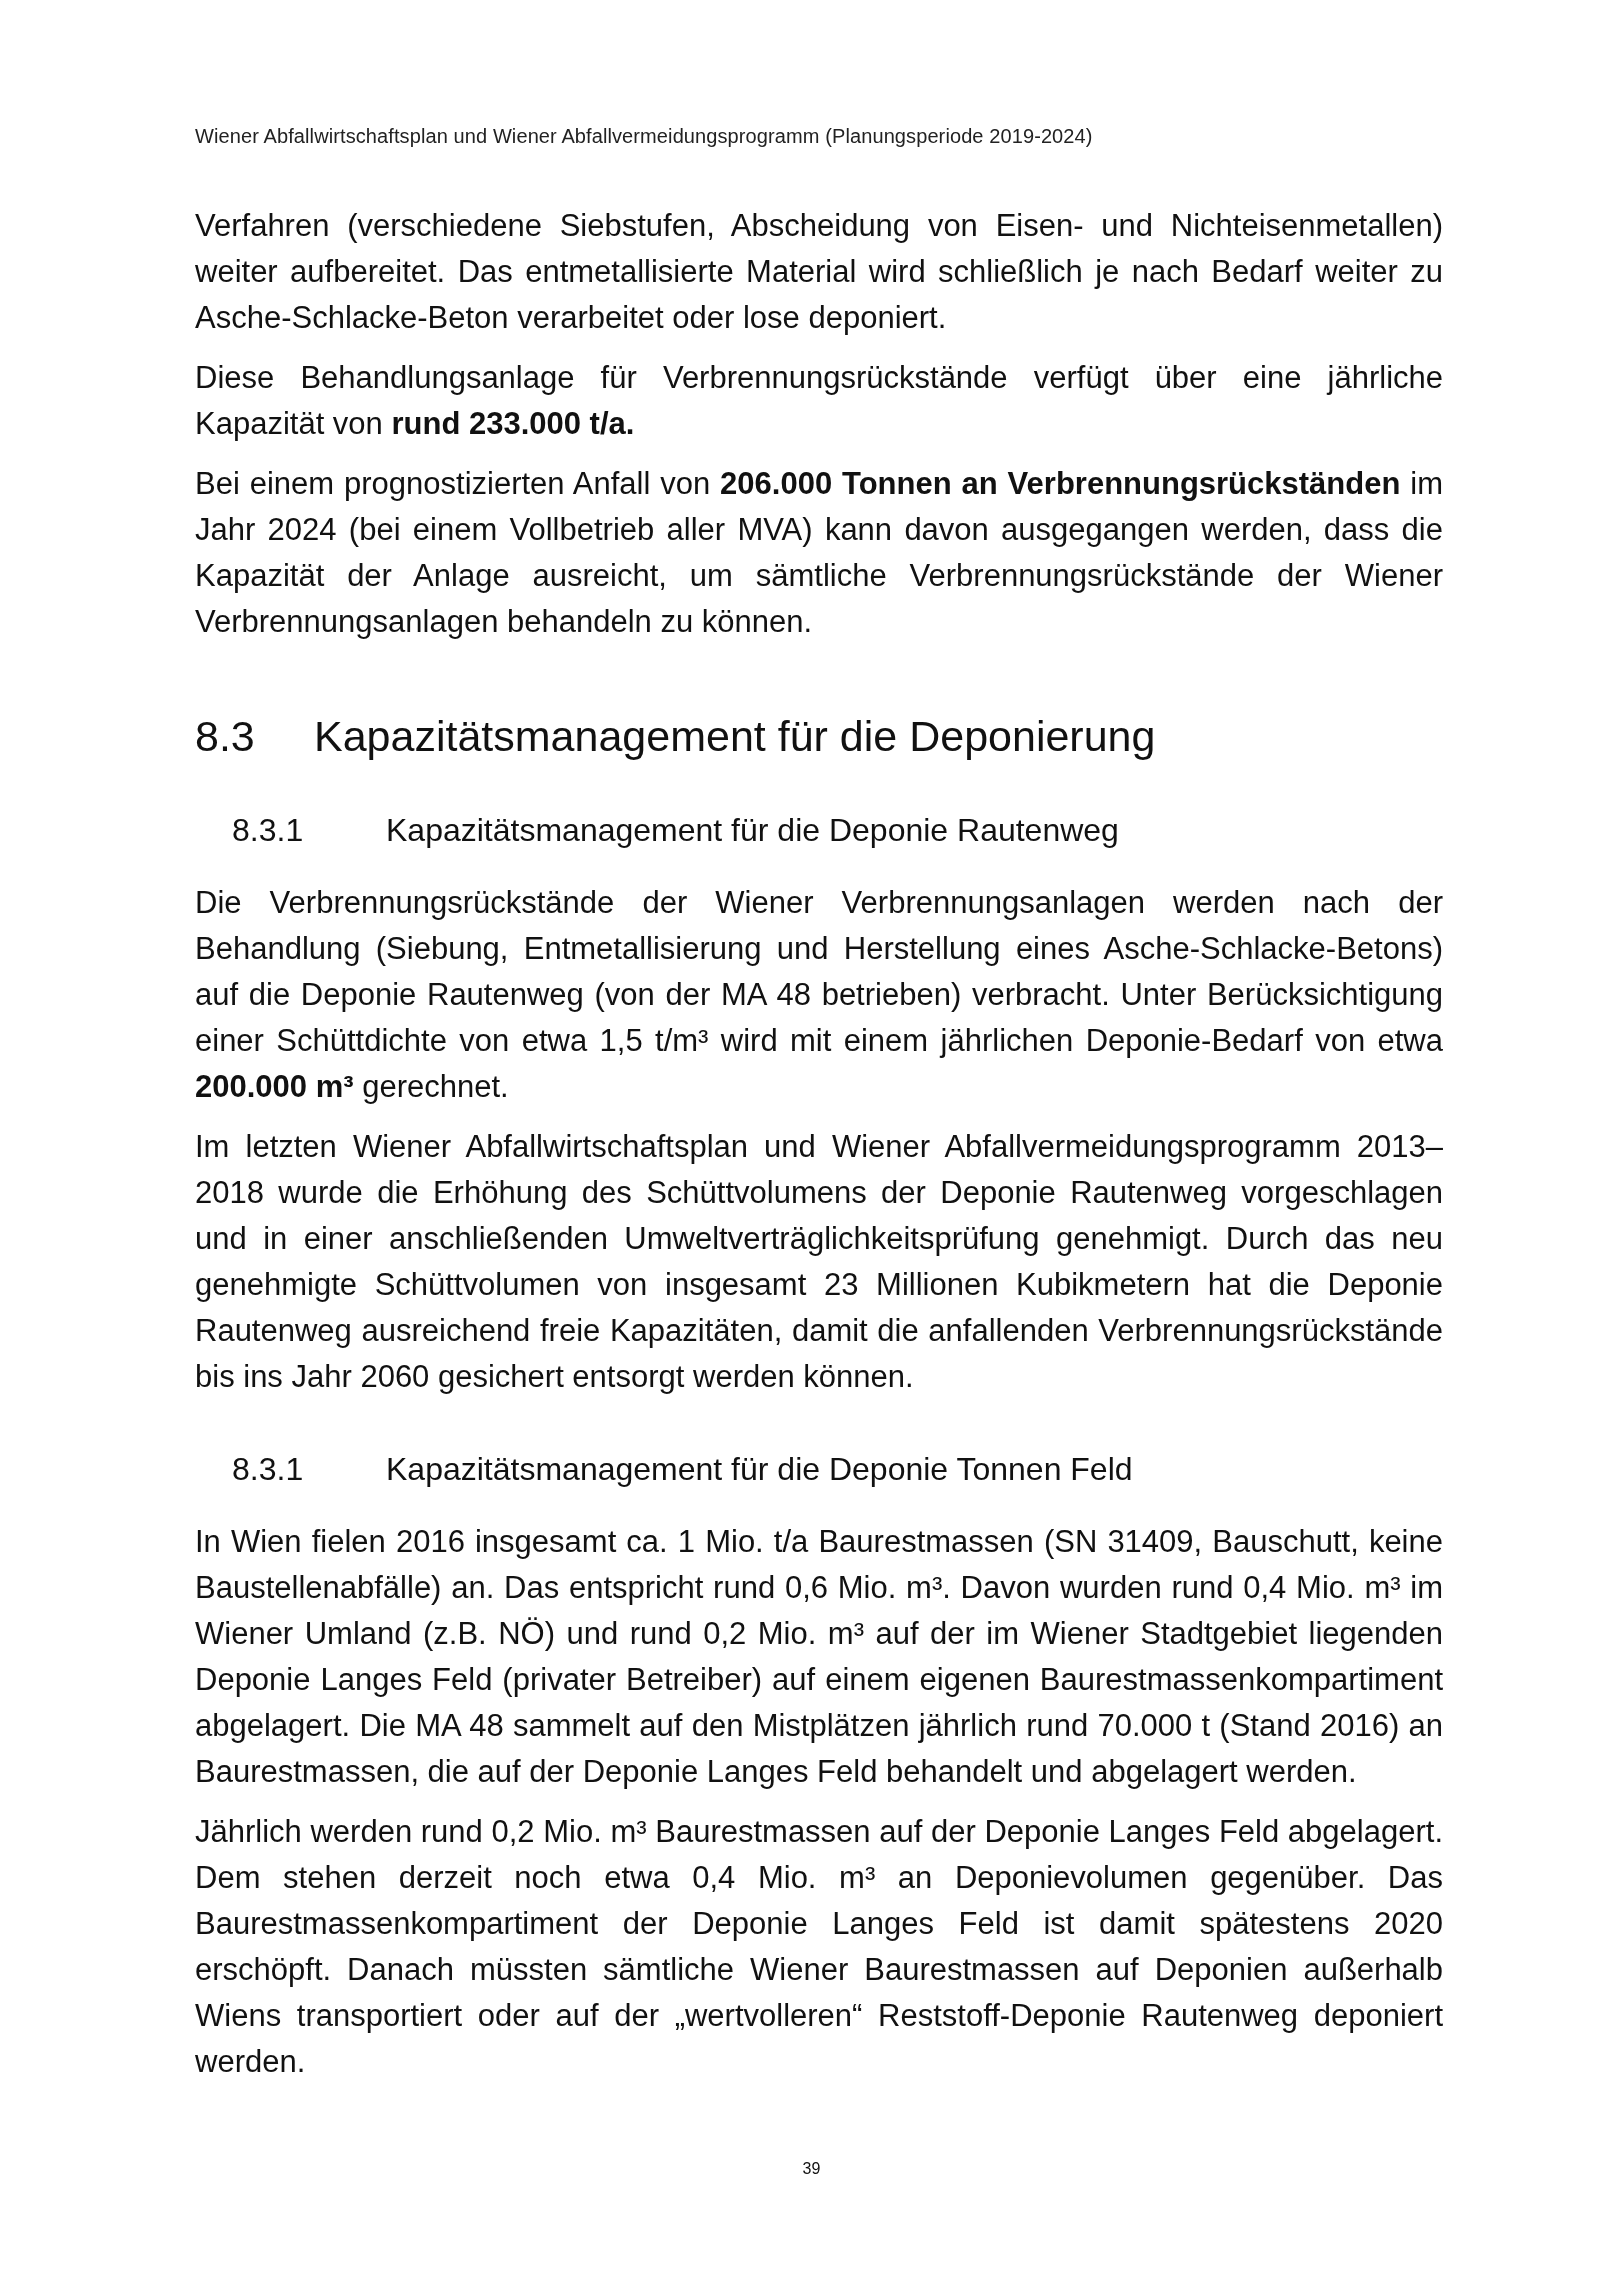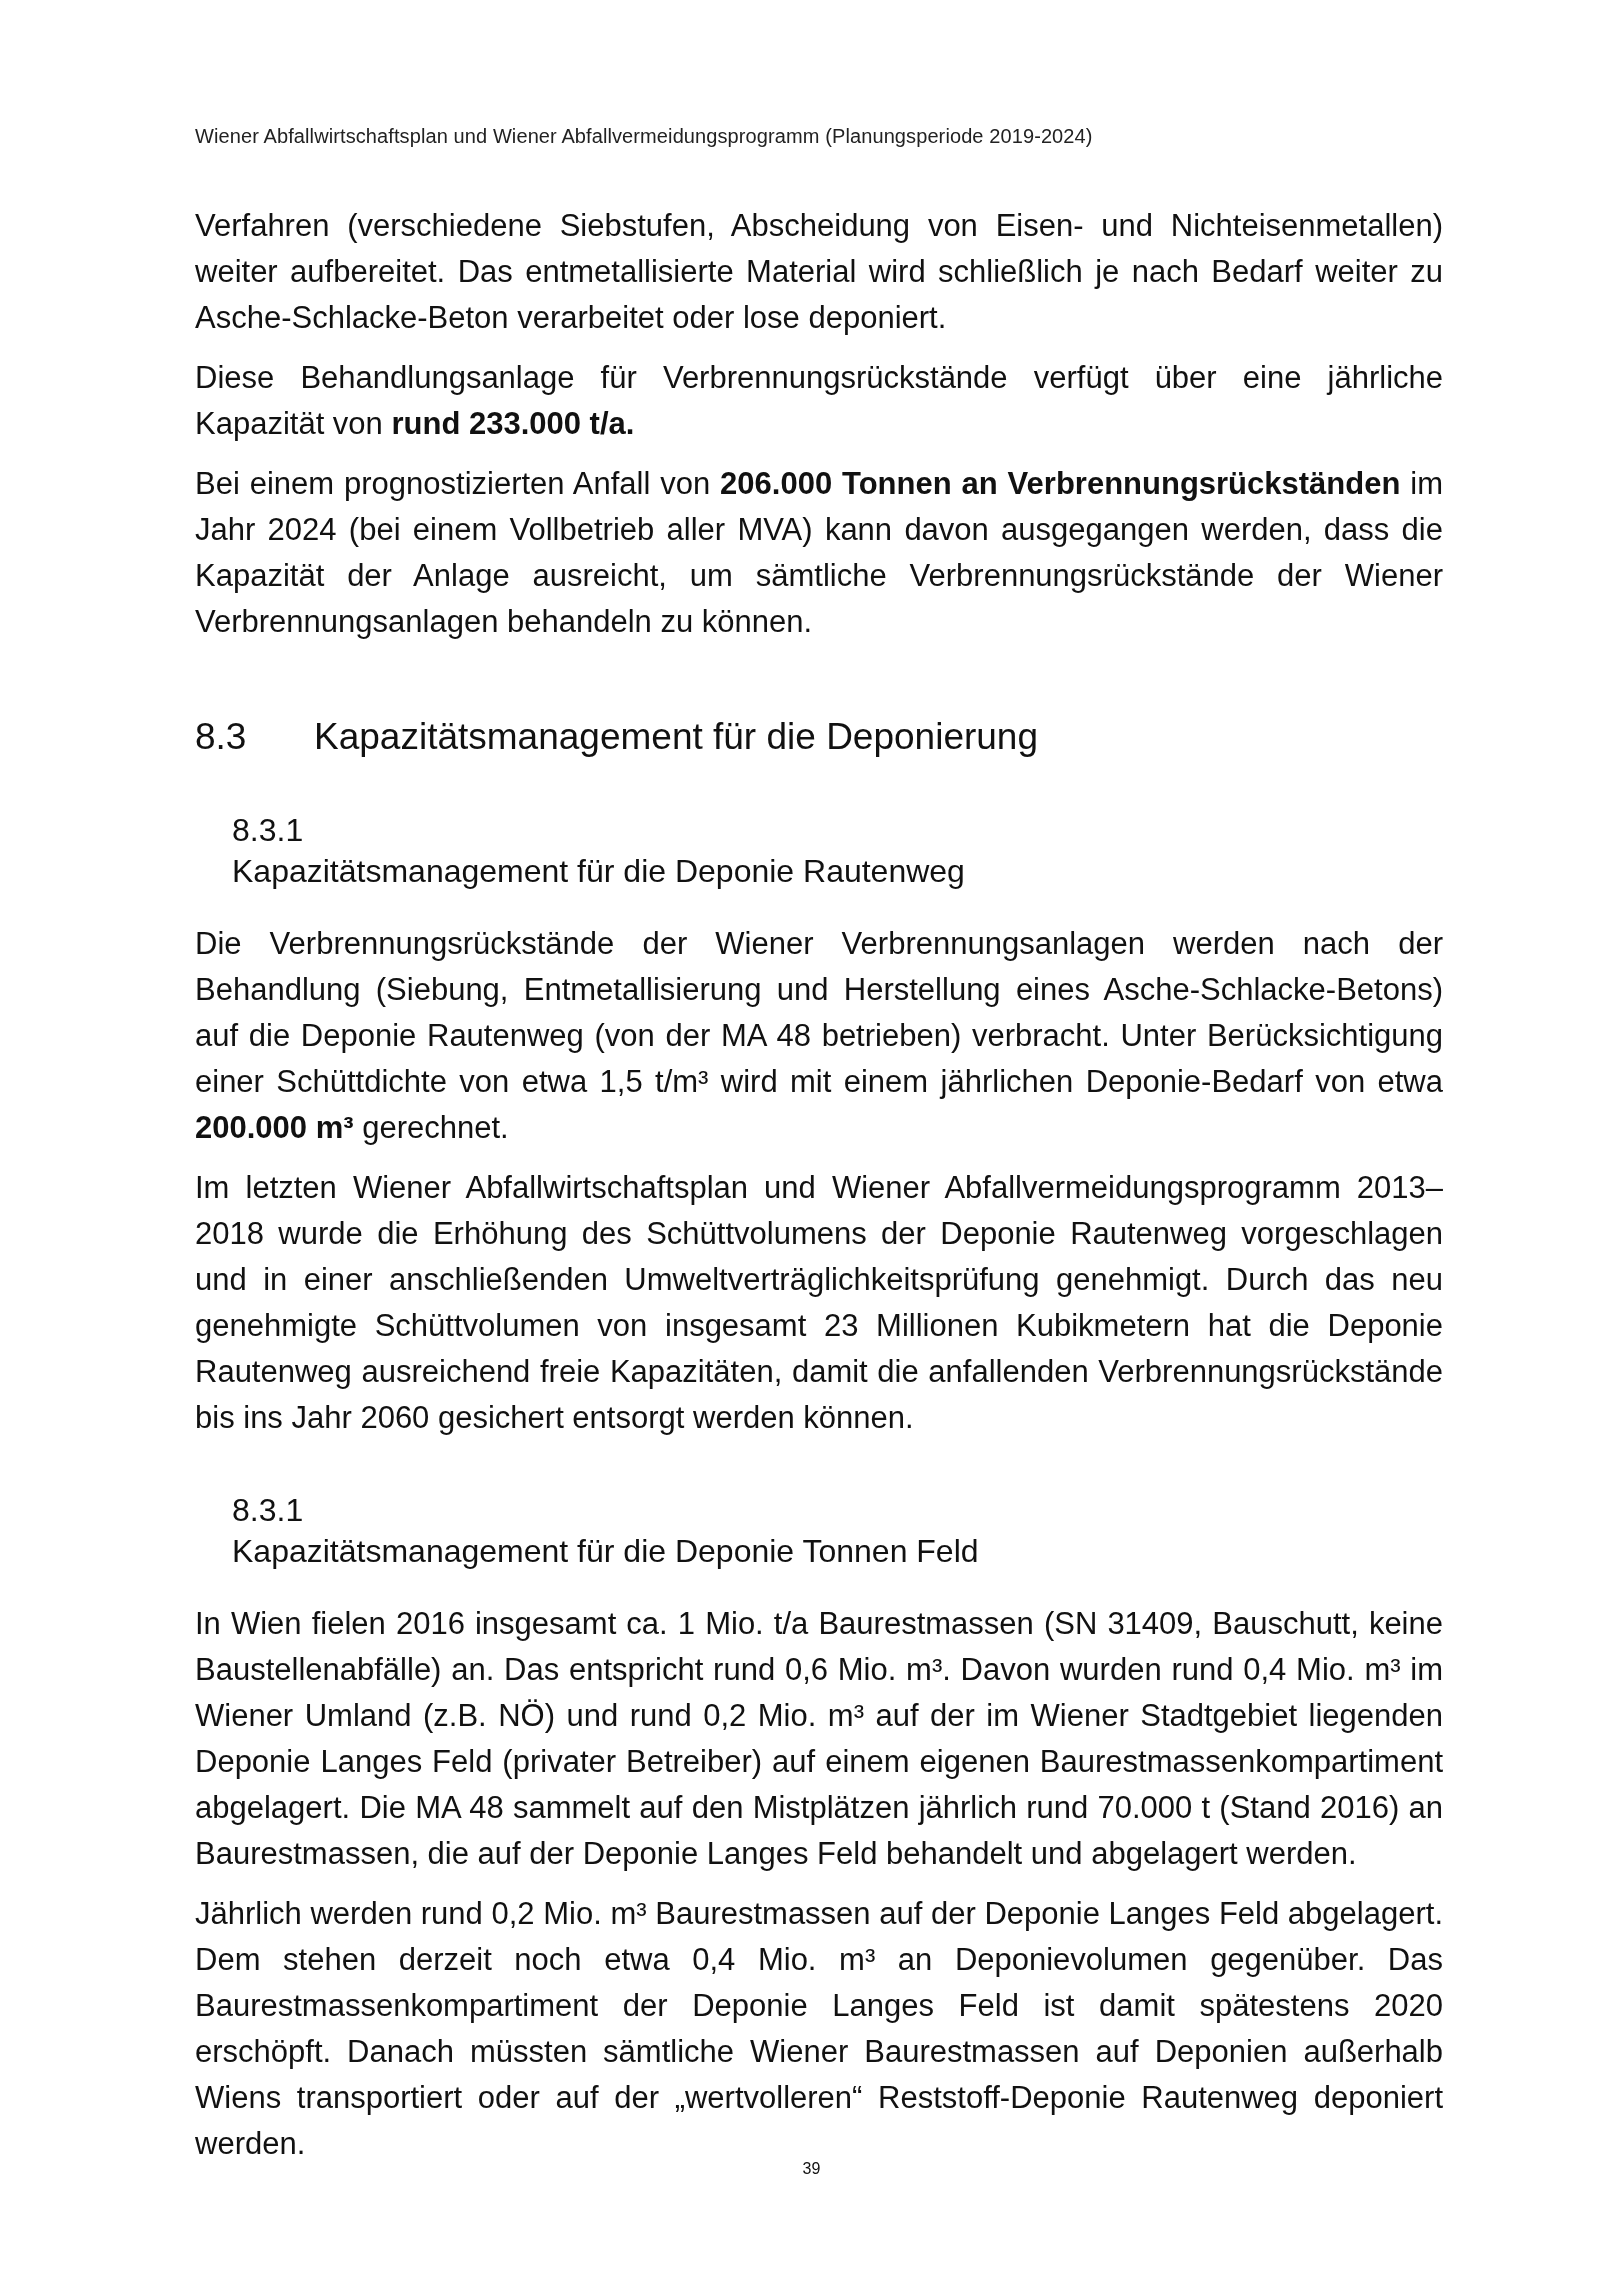--- a/index.html
+++ b/index.html
@@ -3,23 +3,23 @@
 <meta charset="utf-8">
 <style>
   html, body { margin: 0; padding: 0; background: #ffffff; }
   body { width: 1623px; height: 2295px; position: relative; overflow: hidden;
          font-family: "Liberation Sans", sans-serif; color: #111111; }
   .page { position: absolute; left: 0; top: 11px; width: 1623px; height: 2295px; background: #ffffff; }
   .running-header { position: absolute; left: 195px; top: 114px; font-size: 20px; color: #222; letter-spacing: 0.1px; }
   .content { position: absolute; left: 195px; top: 192px; width: 1248px; }
   p.body { margin: 0 0 14px 0; font-size: 31px; line-height: 46px; text-align: justify; }
   p.body b { font-weight: bold; }
-  h2.h-sec { margin: 67px 0 0 0; font-weight: normal; font-size: 37px; line-height: 49px; display: flex; }
+  h2.h-sec { margin: 67px 0 0 0; font-weight: normal; font-size: 43px; line-height: 49px; display: flex; }
   h2.h-sec .num { width: 119px; }
-  h3.h-sub { margin: 49px 0 29px 37px; font-weight: normal; font-size: 32px; line-height: 41px; display: flex; flex-direction: column; }
+  h3.h-sub { margin: 49px 0 29px 37px; font-weight: normal; font-size: 32px; line-height: 41px; display: flex; }
   h3.h-sub .num { width: 154px; }
   .page-number { position: absolute; top: 2149px; left: 0; width: 1623px; text-align: center; font-size: 16px; color: #111; }
 </style>
 </head>
 <body>
 
 <div class="page">
 
   <div class="running-header">Wiener Abfallwirtschaftsplan und Wiener Abfallvermeidungsprogramm (Planungsperiode 2019-2024)</div>
 

